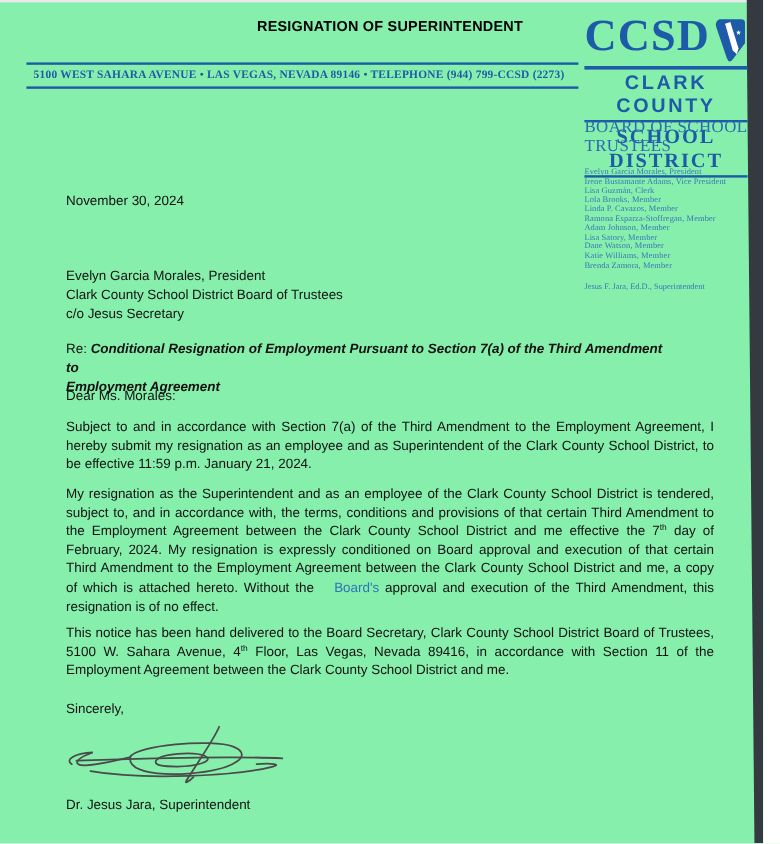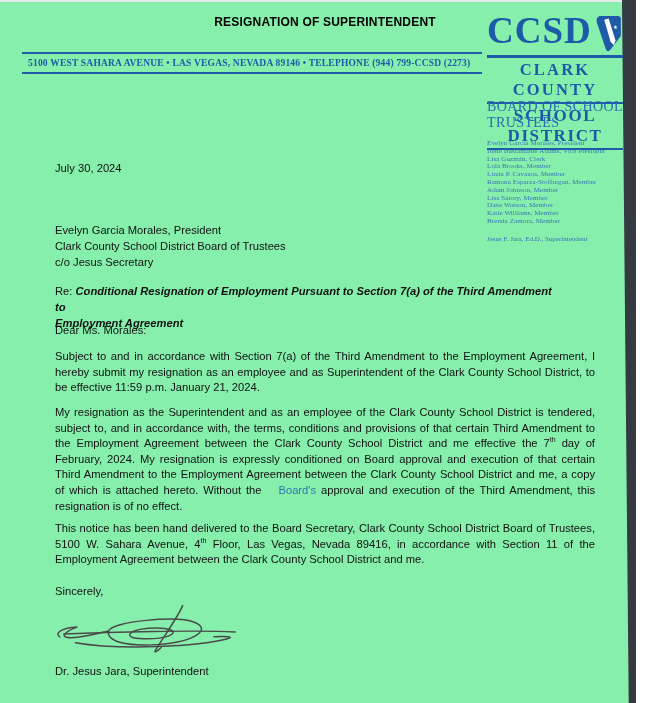--- a/index.html
+++ b/index.html
@@ -21,21 +21,21 @@
   }
   .logo { position:absolute; left:487px; top:12px; width:136px; color:#1d5ba9; }
   .logo-top { display:flex; align-items:flex-start; }
   .ccsd-text {
     font-family:"Liberation Serif", serif; font-weight:bold; font-size:37px;
     line-height:38px; letter-spacing:1px;
   }
   .nevada { margin-left:2px; margin-top:2px; }
   .clark-county {
     margin-top:1px; border-top:3px solid #1d5ba9; border-bottom:2px solid #1d5ba9;
-    font-family:Liberation Serif, serif; font-weight:bold; font-size:16.5px;
+    font-family:Liberation Sans, sans-serif; font-weight:bold; font-size:16.5px;
     letter-spacing:2.2px; padding:2px 0 2px; text-align:center;
   }
   .school-district {
     border-bottom:2px solid #1d5ba9;
     font-family:"Liberation Serif", serif; font-weight:bold; font-size:17px;
     letter-spacing:1.6px; padding:2px 0 2px; text-align:center;
   }
   .address-bar {
     position:absolute; left:22px; top:52px; width:460px;
     border-top:2.5px solid #1d5ba9; border-bottom:2.5px solid #1d5ba9;
@@ -103,21 +103,21 @@
     <div class="board-member">Linda P. Cavazos, Member</div>
     <div class="board-member">Ramona Esparza-Stoffregan, Member</div>
     <div class="board-member">Adam Johnson, Member</div>
     <div class="board-member">Lisa Satory, Member</div>
     <div class="board-member">Dane Watson, Member</div>
     <div class="board-member">Katie Williams, Member</div>
     <div class="board-member">Brenda Zamora, Member</div>
     <div class="board-superintendent">Jesus F. Jara, Ed.D., Superintendent</div>
   </div>
 
-  <div class="abs body-text date">July 30, 2024</div>
+  <div class="abs body-text date">November 30, 2024</div>
 
   <div class="abs body-text recipient">
     <div>Evelyn Garcia Morales, President</div>
     <div>Clark County School District Board of Trustees</div>
     <div>c/o Jesus Secretary</div>
   </div>
 
   <div class="abs body-text re">
     <span>Re:</span>
     <span class="re-italic">Conditional Resignation of Employment Pursuant to Section 7(a) of the Third Amendment to</span><br>

